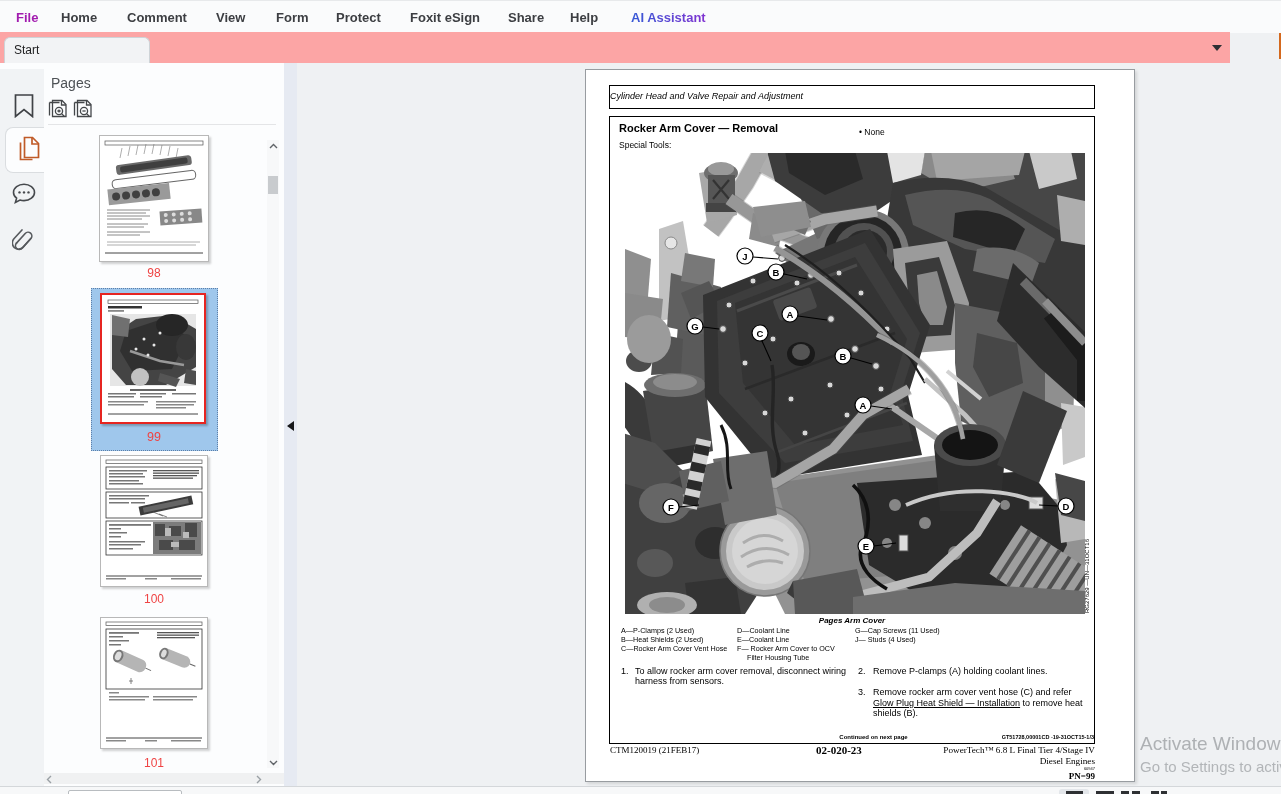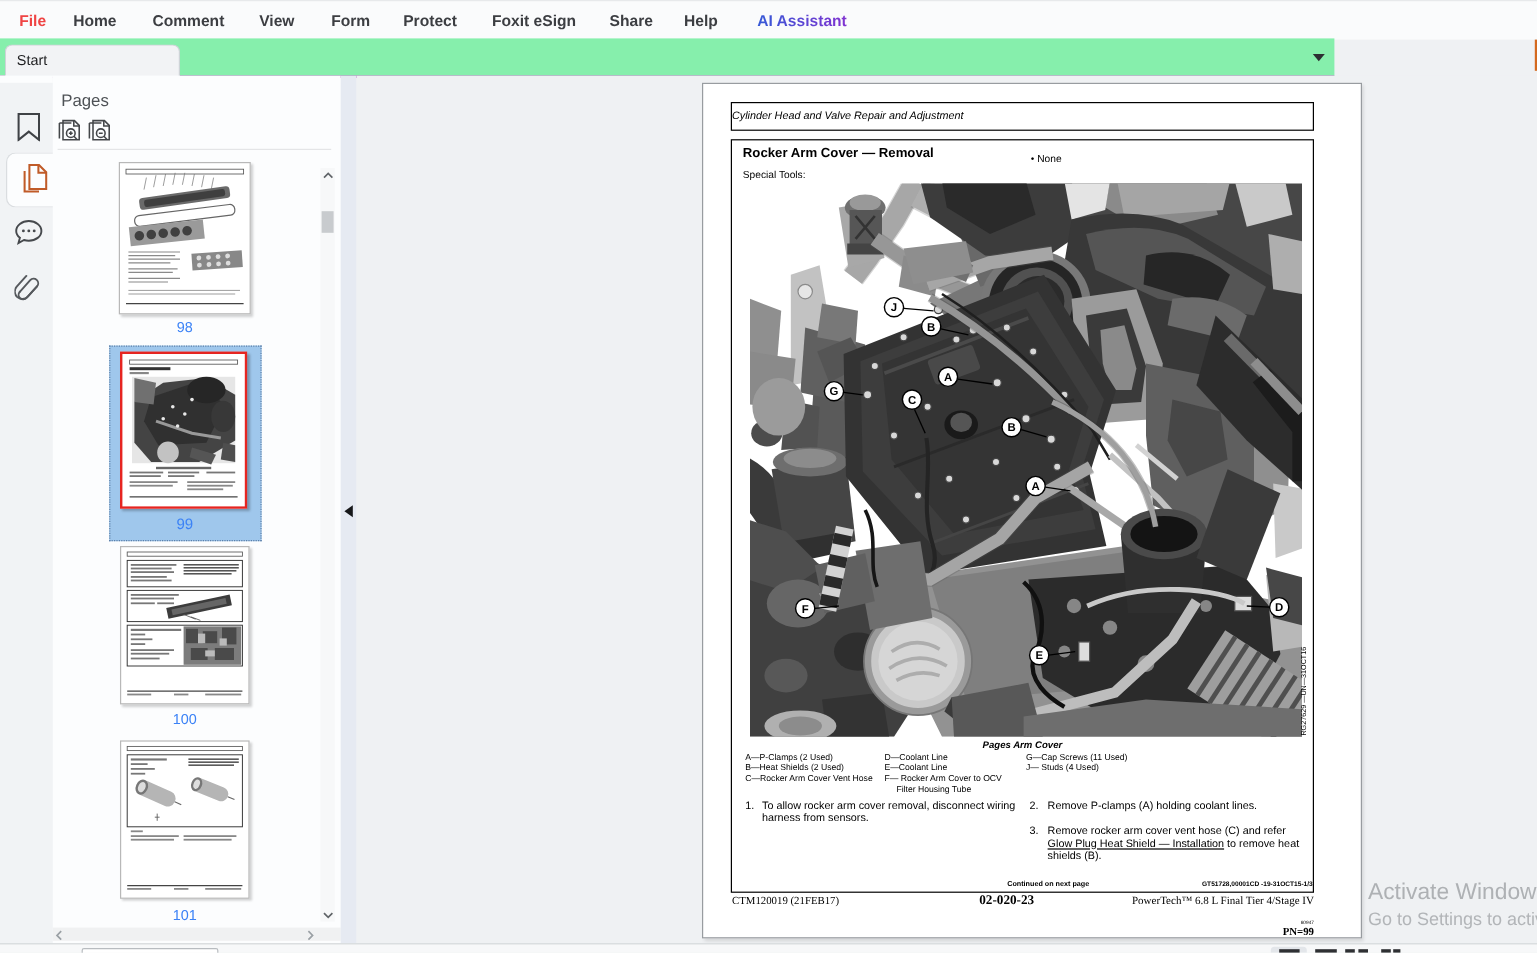--- a/index.html
+++ b/index.html
@@ -3,40 +3,40 @@
 <meta charset="utf-8">
 <style>
   html,body{margin:0;padding:0;}
   body{width:1281px;height:794px;overflow:hidden;position:relative;
        font-family:"Liberation Sans",sans-serif;background:#eff1f3;}
   .abs{position:absolute;}
   
   #menubar{left:0;top:0;width:1281px;height:32px;background:#fafbfc;border-top:1px solid #e7e9eb;}
   #menubar span{position:absolute;top:9px;font-size:13px;font-weight:bold;color:#3c3e42;white-space:nowrap;}
   
-  #tabbar{left:0;top:32px;width:1112px;height:31px;background:#86efac;border-bottom:2px solid #a21caf;}
+  #tabbar{left:0;top:32px;width:1230px;height:31px;background:#fca5a5;border-bottom:2px solid #a21caf;}
   #starttab{left:4px;top:5px;width:144px;height:26px;background:#f2f3f5;
             border:1px solid #ced3d7;border-bottom:none;border-radius:6px 6px 0 0;}
   #starttab div{position:absolute;left:9px;top:5px;font-size:12px;color:#1d1d1f;}
   #activetab{left:152px;top:1px;width:140px;height:30px;background:#ffffff;
              border:1px solid #d9dcdf;border-bottom:none;border-radius:7px 7px 0 0;}
   #activetab .t{position:absolute;left:9px;top:8px;font-size:11.5px;color:#c14e28;letter-spacing:-0.1px;}
   #activetab .x{position:absolute;right:4px;top:8px;font-size:12px;color:#2b2b2b;}
   #tabarrow{right:8px;top:13px;width:0;height:0;border-left:5px solid transparent;border-right:5px solid transparent;border-top:6px solid #2d2f33;}
   #orangesliver{left:1279px;top:33px;width:2px;height:26px;background:#d4691e;}
   
   #rail{left:0;top:63px;width:44px;height:723px;background:#f1f3f5;}
   #railwhite{left:0;top:63px;width:44px;height:6px;background:#fcfdfe;}
   #seltab{left:5px;top:127px;width:39px;height:44px;background:#fcfdfe;border:1px solid #dadde0;border-right:none;border-radius:8px 0 0 8px;}
   
   #panel{left:44px;top:63px;width:240px;height:723px;background:#fcfdfe;}
   #paneltitle{left:7px;top:12px;font-size:14px;color:#4e5256;}
   #panelsep{left:4px;top:61px;width:228px;height:1px;background:#e4e5e7;}
   .thumb{position:absolute;background:#fff;border:1px solid #b8b8b8;box-shadow:2px 2px 2px rgba(0,0,0,0.18);}
-  .tlabel{position:absolute;width:100%;text-align:center;font-size:12px;color:#3b82f6;}
+  .tlabel{position:absolute;width:100%;text-align:center;font-size:12px;color:#ef4444;}
   #selbox{left:47px;top:225px;width:125px;height:161px;background:#9fc7ec;border:1px dotted #5d7fa8;}
   #thumb99{box-shadow:2px 2px 2px rgba(0,0,0,0.25);}
   
   #pscroll{left:223px;top:77px;width:12px;height:628px;background:#f7f8f9;}
   #pscrollthumb{left:224px;top:113px;width:10px;height:18px;background:#c8cbce;}
   #hscroll{left:0px;top:710px;width:240px;height:11px;background:#f0f1f2;}
   
   #divider{left:284px;top:63px;width:13px;height:723px;background:#e6eaf2;}
   #divarrow{left:287px;top:421px;width:0;height:0;border-top:5px solid transparent;border-bottom:5px solid transparent;border-right:7px solid #17181a;}
   
@@ -61,21 +61,21 @@
   #contnext{left:0;top:664px;width:575px;text-align:center;font-size:6px;font-weight:bold;color:#000;}
   #gtid{left:0;top:664px;width:508px;text-align:right;font-size:5.5px;font-weight:bold;color:#000;}
   .ftr{font-size:9.2px;color:#000;white-space:nowrap;font-family:Liberation Serif, serif;}
   
   #statusbar{left:0;top:786px;width:1281px;height:8px;background:#f7f8f9;border-top:1px solid #d4d7da;}
   #sbinput{left:68px;top:790px;width:112px;height:10px;background:#fff;border:1px solid #b8bcc0;border-radius:2px;}
 </style>
 </head>
 <body>
   <div class="abs" id="menubar">
-    <span style="left:16px;color:#ef4444;">File</span>
+    <span style="left:16px;color:#a21caf;">File</span>
     <span style="left:61px;">Home</span>
     <span style="left:127px;">Comment</span>
     <span style="left:216px;">View</span>
     <span style="left:276px;">Form</span>
     <span style="left:336px;">Protect</span>
     <span style="left:410px;">Foxit eSign</span>
     <span style="left:508px;">Share</span>
     <span style="left:570px;">Help</span>
     <span style="left:631px;background:linear-gradient(90deg,#3559d6,#8133d1);-webkit-background-clip:text;background-clip:text;color:transparent;">AI Assistant</span>
   </div>
@@ -642,20 +642,21 @@
       <div style="position:relative;margin-top:11px;">
         <span style="position:absolute;left:0;">3.</span>
         <div style="margin-left:15px;">Remove rocker arm cover vent hose (C) and refer <span style="text-decoration:underline;">Glow Plug Heat Shield — Installation</span> to remove heat shields (B).</div>
       </div>
     </div>
     <div class="pg" id="contnext">Continued on next page</div>
     <div class="pg" id="gtid">GT51728,00001CD -19-31OCT15-1/3</div>
     <div class="pg ftr" style="left:24px;top:675px;font-size:9px;">CTM120019 (21FEB17)</div>
     <div class="pg ftr" style="left:230px;top:674px;font-weight:bold;font-size:11px;">02-020-23</div>
     <div class="pg ftr" style="left:0;top:675px;width:509px;text-align:right;">PowerTech™  6.8  L  Final  Tier  4/Stage  IV</div>
+    <div class="pg ftr" style="left:0;top:686px;width:509px;text-align:right;">Diesel  Engines</div>
     <div class="pg" style="left:0;top:696px;width:509px;text-align:right;font-size:4px;color:#000;">60947</div>
     <div class="pg ftr" style="left:0;top:701px;width:509px;text-align:right;font-weight:bold;font-size:9px;">PN=99</div>
   </div>
 
   <div class="abs" id="statusbar"></div>
   <div class="abs" style="left:1059px;top:789px;width:30px;height:5px;background:#e3e6ea;border-radius:3px 3px 0 0;"></div>
   <div class="abs" style="left:1066px;top:791px;width:17px;height:3px;background:#2e3033;"></div>
   <div class="abs" style="left:1096px;top:791px;width:18px;height:3px;background:#2e3033;"></div>
   <div class="abs" style="left:1121px;top:791px;width:8px;height:3px;background:#2e3033;"></div>
   <div class="abs" style="left:1132px;top:791px;width:8px;height:3px;background:#2e3033;"></div>

